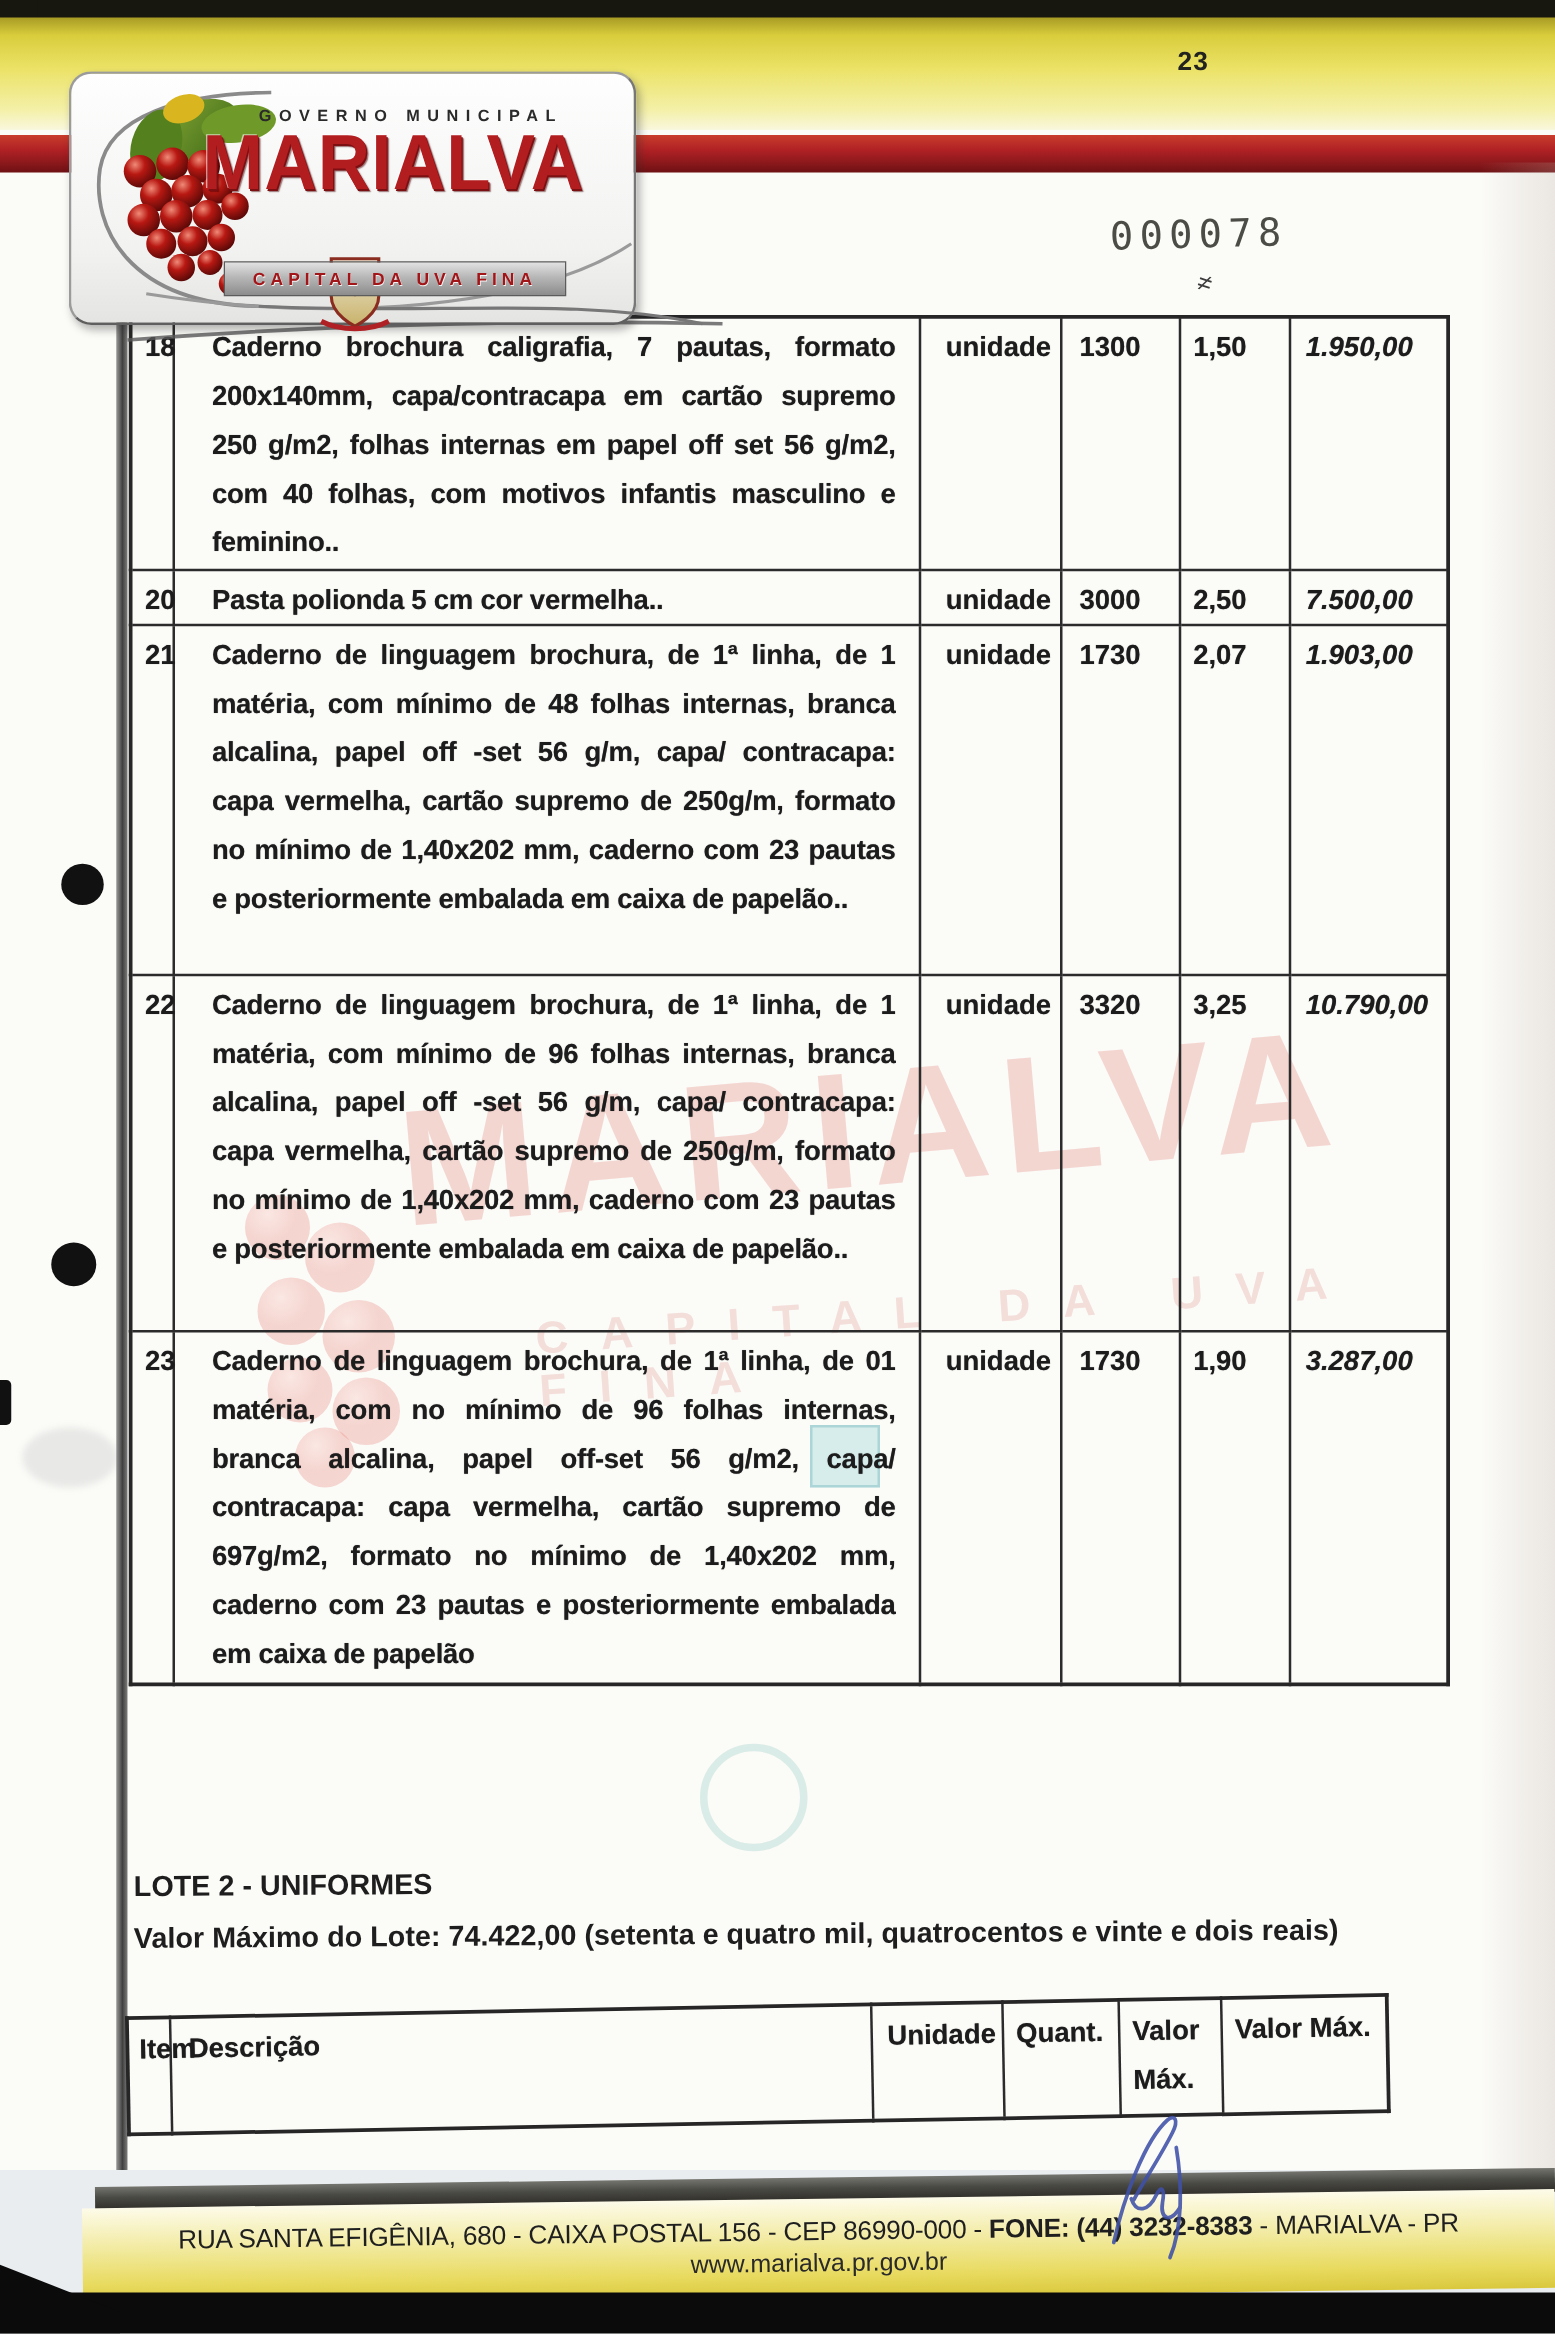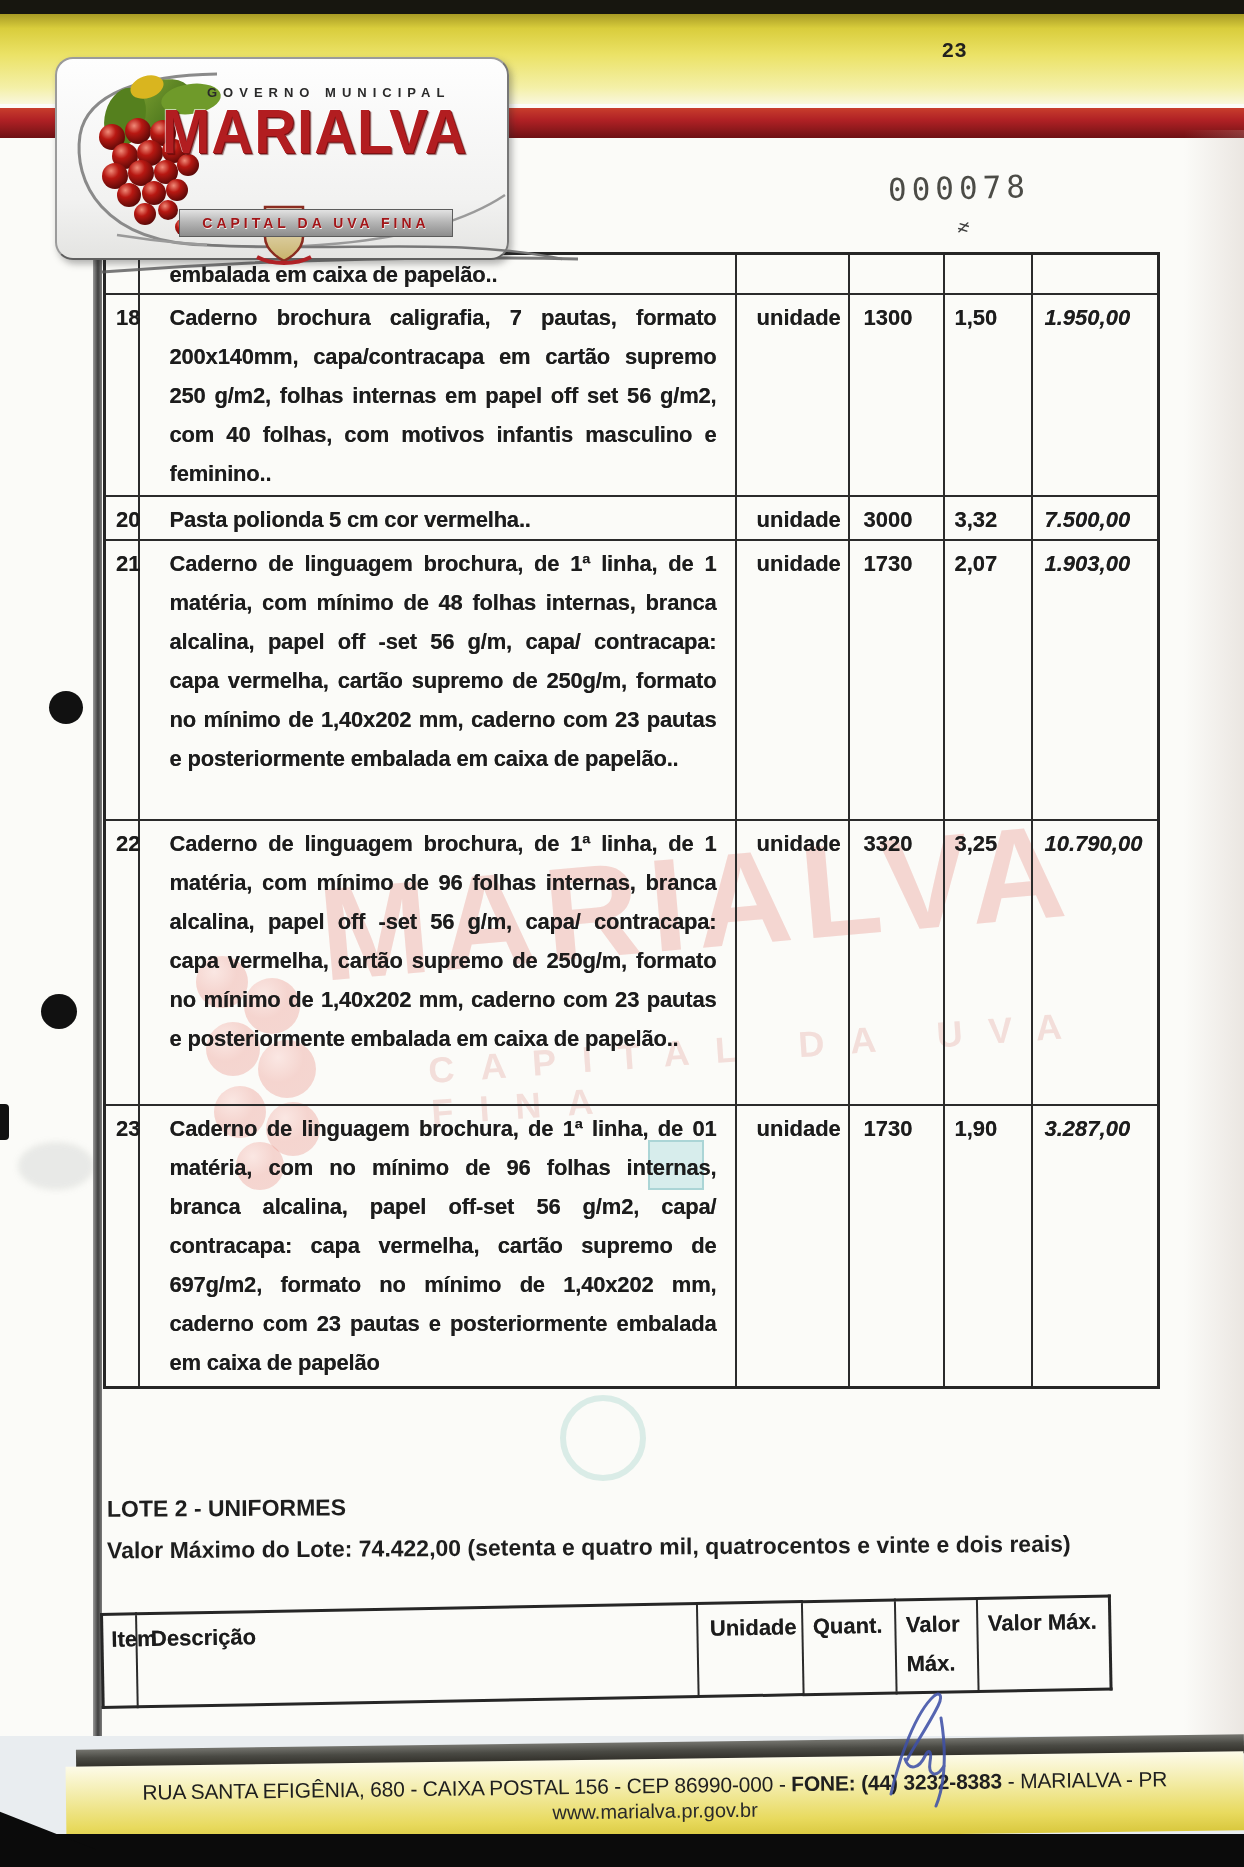--- a/index.html
+++ b/index.html
@@ -200,46 +200,38 @@
   <table class="t1">
     <colgroup>
       <col style="width:34px">
         <col style="width:597px">
         <col style="width:113px">
       <col style="width:95px">
         <col style="width:88px">
         <col style="width:127px">
     </colgroup>
     <tbody>
-        <tr class="r-part">
-      <td class="c-item"></td>
-      <td class="c-desc">embalada em caixa de papelão..</td>
-      <td class="c-unit"></td>
-          <td class="c-qty"></td>
-          <td class="c-vu"></td>
-          <td class="c-vt"></td>
-    </tr>
     <tr class="r18">
       <td class="c-item">18</td>
       <td class="c-desc">
             <div class="dw">Caderno brochura caligrafia, 7 pautas, formato 200x140mm, capa/contracapa em cartão supremo 250 g/m2, folhas internas em papel off set 56 g/m2, com 40 folhas, com motivos infantis masculino e feminino..</div>
           </td>
       <td class="c-unit">unidade</td>
       <td class="c-qty">1300</td>
       <td class="c-vu">1,50</td>
       <td class="c-vt">1.950,00</td>
     </tr>
     <tr class="r20">
       <td class="c-item">20</td>
       <td class="c-desc">
             <div class="dw">Pasta polionda 5 cm cor vermelha..</div>
           </td>
       <td class="c-unit">unidade</td>
       <td class="c-qty">3000</td>
-      <td class="c-vu">3,32</td>
+      <td class="c-vu">2,50</td>
       <td class="c-vt">7.500,00</td>
     </tr>
     <tr class="r21">
       <td class="c-item">21</td>
       <td class="c-desc">
             <div class="dw">Caderno de linguagem brochura, de 1ª linha, de 1 matéria, com mínimo de 48 folhas internas, branca alcalina, papel off -set 56 g/m, capa/ contracapa: capa vermelha, cartão supremo de 250g/m, formato no mínimo de 1,40x202 mm, caderno com 23 pautas e posteriormente embalada em caixa de papelão..</div>
           </td>
       <td class="c-unit">unidade</td>
       <td class="c-qty">1730</td>
       <td class="c-vu">2,07</td>

